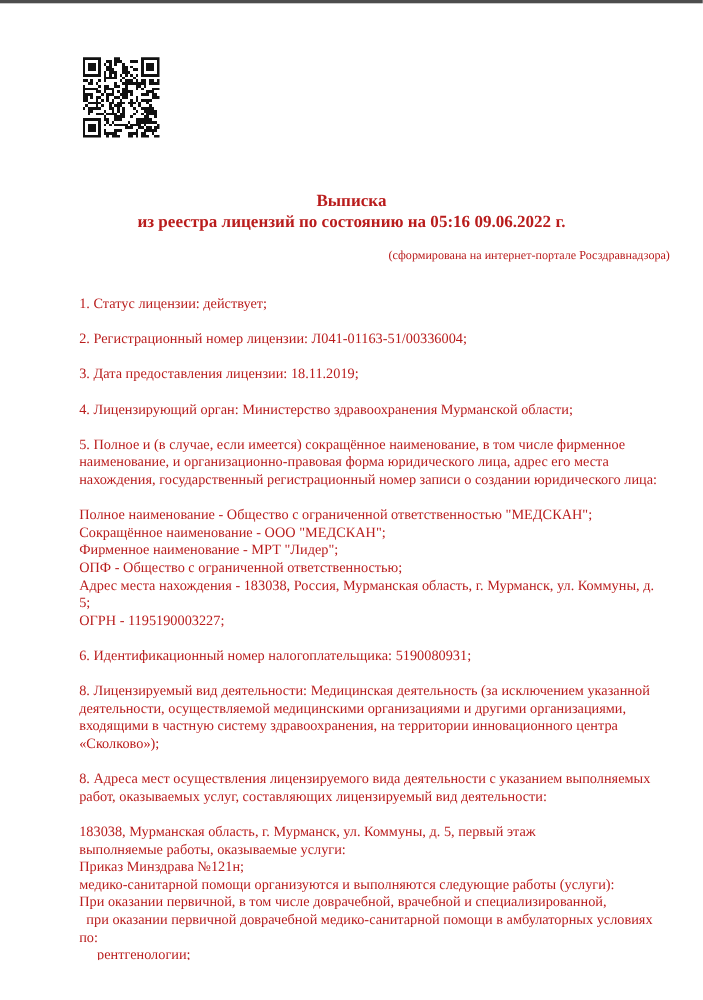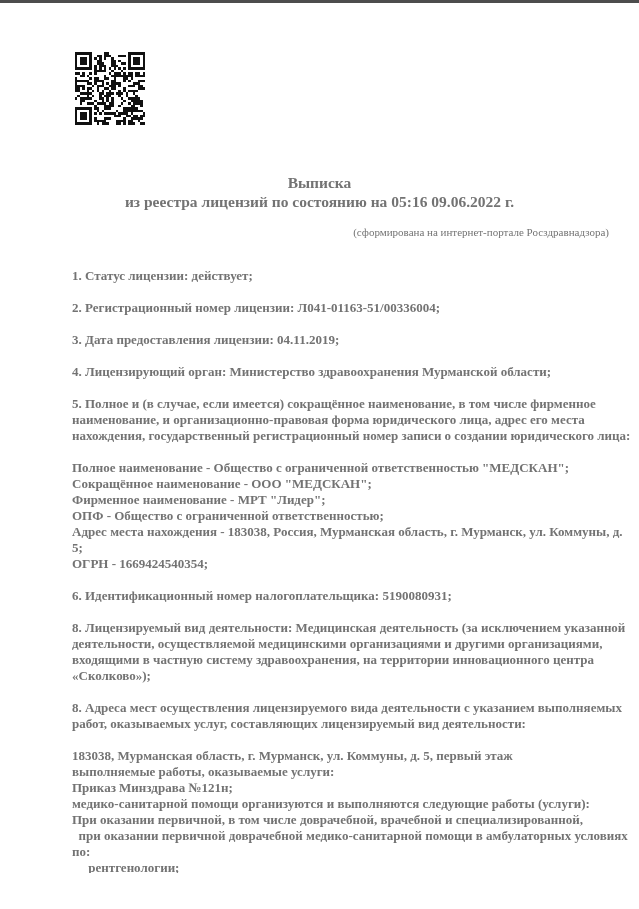--- a/index.html
+++ b/index.html
@@ -3,21 +3,21 @@
 <meta charset="utf-8">
 <style>
   html, body { margin: 0; padding: 0; background: #ffffff; }
   .page {
     position: relative;
     width: 639px;
     height: 873px;
     background: #ffffff;
     overflow: hidden;
     font-family: "Liberation Serif", serif;
-    color: #737373;
+    color: #b91c1c;
   }
   .top-border {
     position: absolute;
     top: 0; left: 0; right: 0;
     height: 3px;
     background: #4d4d4d;
   }
   .qr {
     position: absolute;
     left: 75px; top: 52px;
@@ -41,21 +41,21 @@
     padding-left: 38px;
   }
   .doc-body {
     position: absolute;
     top: 268px; left: 72px; right: 24px;
     font-size: 13px;
     line-height: 16px;
   }
   .block { margin: 0 0 16px 0; }
   .block:last-child { margin-bottom: 16px; }
-  .line { white-space: pre; font-weight: bold; }
+  .line { white-space: pre; }
 </style>
 </head>
 <body>
 
 <div class="page">
   <div class="top-border"></div>
 
   <div class="qr" id="qr-holder">
       <svg viewBox="0 0 29 29" preserveAspectRatio="none" fill="#111111" shape-rendering="crispEdges">
         <rect x="0" y="0" width="1" height="1"></rect>
@@ -487,38 +487,38 @@
   <div class="subtitle">(сформирована на интернет-портале Росздравнадзора)</div>
 
   <div class="doc-body">
       <div class="block">
         <div class="line">1. Статус лицензии: действует;</div>
       </div>
       <div class="block">
         <div class="line">2. Регистрационный номер лицензии: Л041-01163-51/00336004;</div>
       </div>
       <div class="block">
-        <div class="line">3. Дата предоставления лицензии: 04.11.2019;</div>
+        <div class="line">3. Дата предоставления лицензии: 18.11.2019;</div>
       </div>
       <div class="block">
         <div class="line">4. Лицензирующий орган: Министерство здравоохранения Мурманской области;</div>
       </div>
       <div class="block">
         <div class="line">5. Полное и (в случае, если имеется) сокращённое наименование, в том числе фирменное</div>
         <div class="line">наименование, и организационно-правовая форма юридического лица, адрес его места</div>
         <div class="line">нахождения, государственный регистрационный номер записи о создании юридического лица:</div>
       </div>
       <div class="block">
         <div class="line">Полное наименование - Общество с ограниченной ответственностью "МЕДСКАН";</div>
         <div class="line">Сокращённое наименование - ООО "МЕДСКАН";</div>
         <div class="line">Фирменное наименование - МРТ "Лидер";</div>
         <div class="line">ОПФ - Общество с ограниченной ответственностью;</div>
         <div class="line">Адрес места нахождения - 183038, Россия, Мурманская область, г. Мурманск, ул. Коммуны, д.</div>
         <div class="line">5;</div>
-        <div class="line">ОГРН - 1669424540354;</div>
+        <div class="line">ОГРН - 1195190003227;</div>
       </div>
       <div class="block">
         <div class="line">6. Идентификационный номер налогоплательщика: 5190080931;</div>
       </div>
       <div class="block">
         <div class="line">8. Лицензируемый вид деятельности: Медицинская деятельность (за исключением указанной</div>
         <div class="line">деятельности, осуществляемой медицинскими организациями и другими организациями,</div>
         <div class="line">входящими в частную систему здравоохранения, на территории инновационного центра</div>
         <div class="line">«Сколково»);</div>
       </div>

